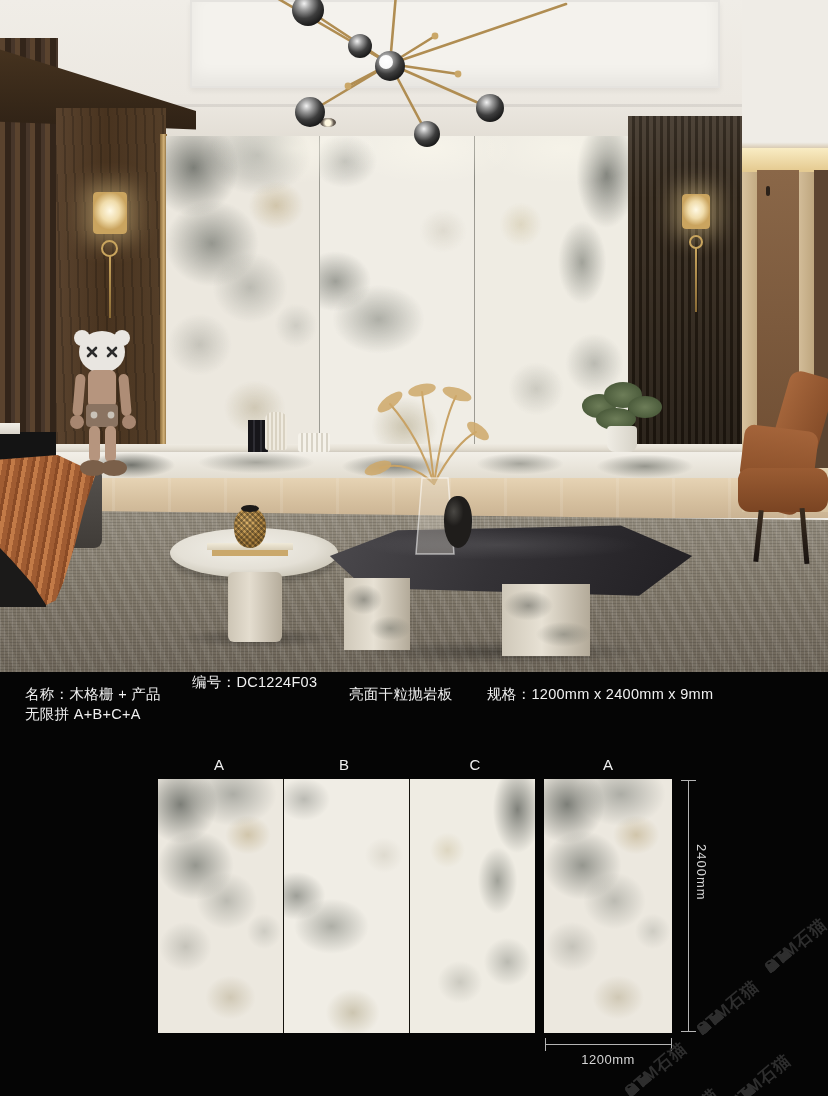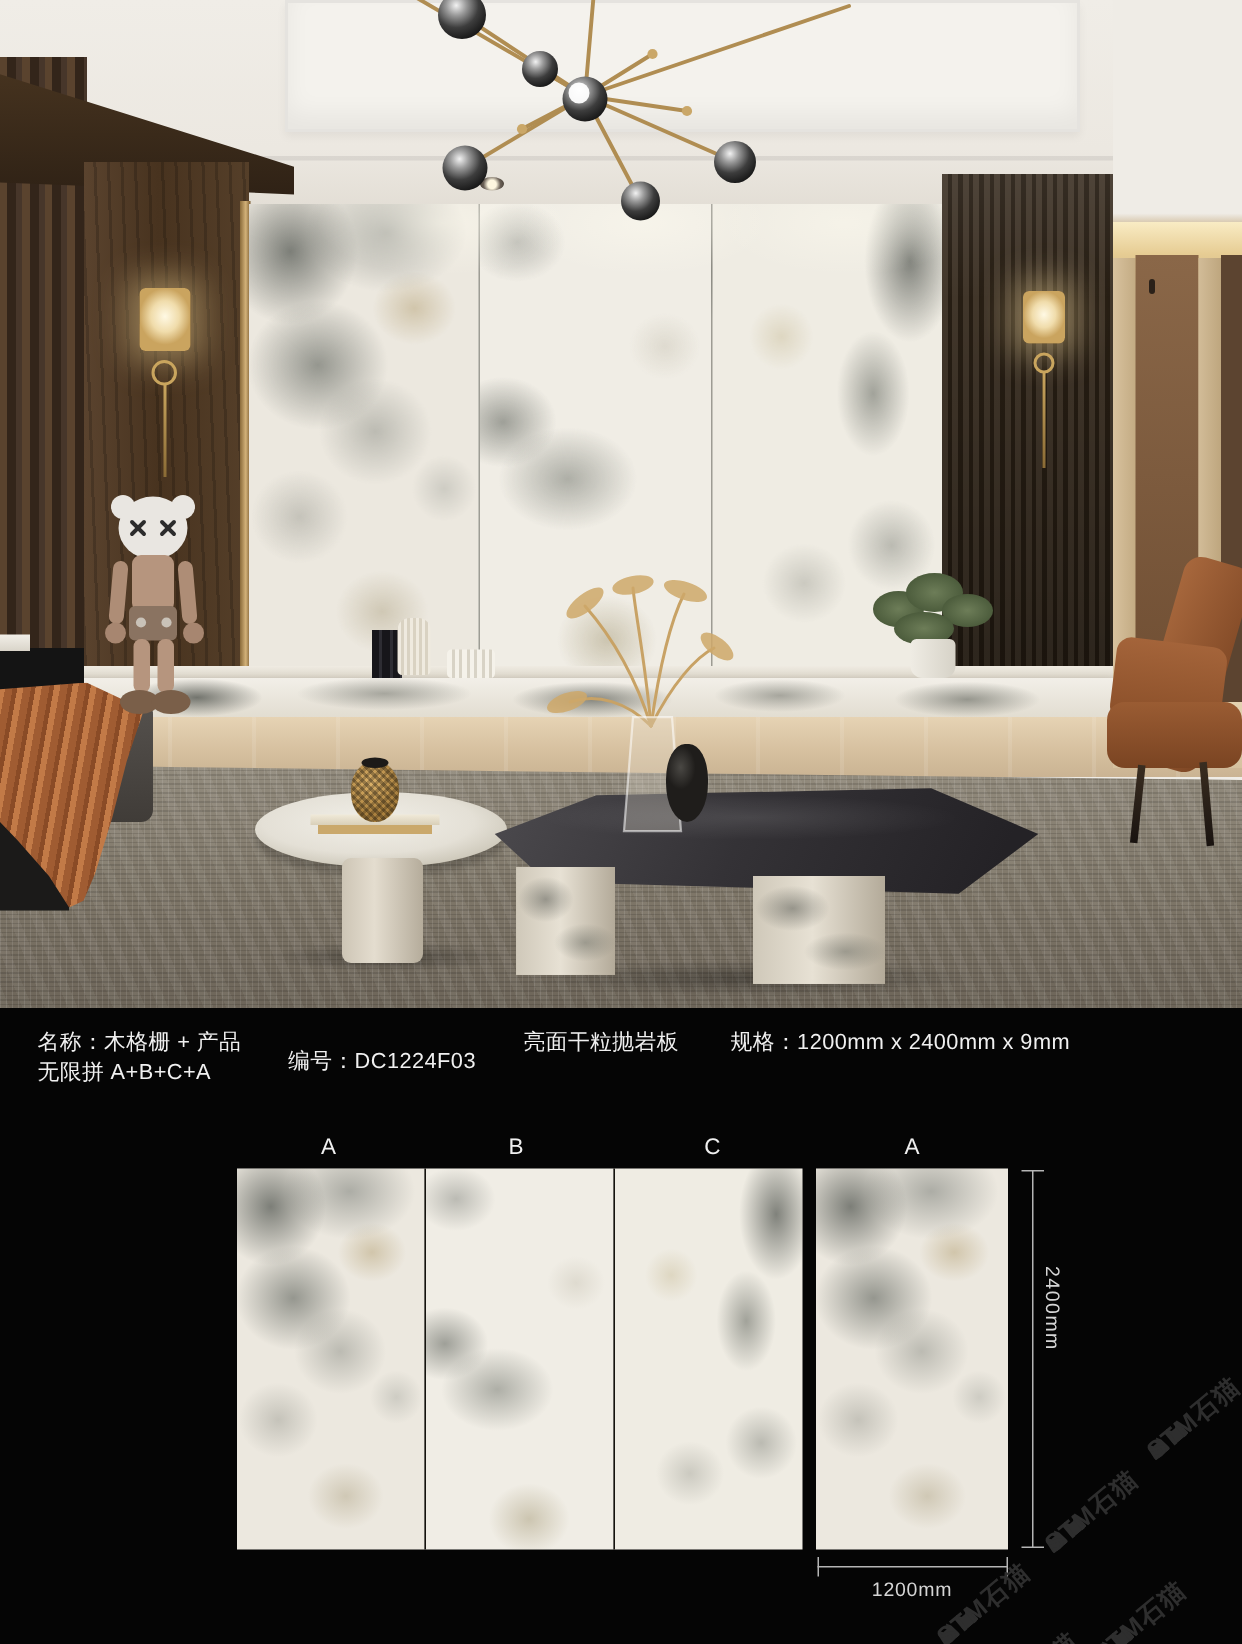--- a/index.html
+++ b/index.html
@@ -179,21 +179,21 @@
     background:linear-gradient(180deg,#a4643a,#8a4f29);}
   .chair-seat{left:2px;top:96px;width:90px;height:44px;border-radius:12px;
     background:linear-gradient(180deg,#9a5c33,#7a4422);}
   .chair-leg{width:5px;background:linear-gradient(180deg,#3a2d20,#191310);}
   .leg1{left:20px;top:138px;height:52px;transform:rotate(6deg);}
   .leg2{left:66px;top:136px;height:56px;transform:rotate(-5deg);}
 
   
   .info-band{left:0;top:672px;width:828px;height:76px;background:#050505;color:#f0f0f0;}
   .info-band span{white-space:nowrap;font-size:14.5px;letter-spacing:.3px;}
-  .i1{left:25px;top:13px;} .i2{left:192px;top:26px;} .i3{left:349px;top:13px;} .i4{left:487px;top:13px;}
+  .i1{left:25px;top:13px;} .i2{left:192px;top:1px;} .i3{left:349px;top:13px;} .i4{left:487px;top:13px;}
   .i5{left:25px;top:33px;}
 
   
   .diagram{left:0;top:748px;width:828px;height:348px;background:#050505;overflow:hidden;}
   .slab-label{color:#f0f0f0;font-size:15px;transform:translateX(-50%);top:8px;}
   .slab-group{left:158px;top:31px;width:377px;height:254px;display:flex;}
   .slab-group .slab{position:relative;flex:1;}
   .slab-group .slab+.slab{border-left:1px solid #15130e;}
   .slab-single{left:544px;top:31px;width:128px;height:254px;}
   .vdim-line{left:688px;top:32px;width:1px;height:252px;background:#b5b5b5;}

